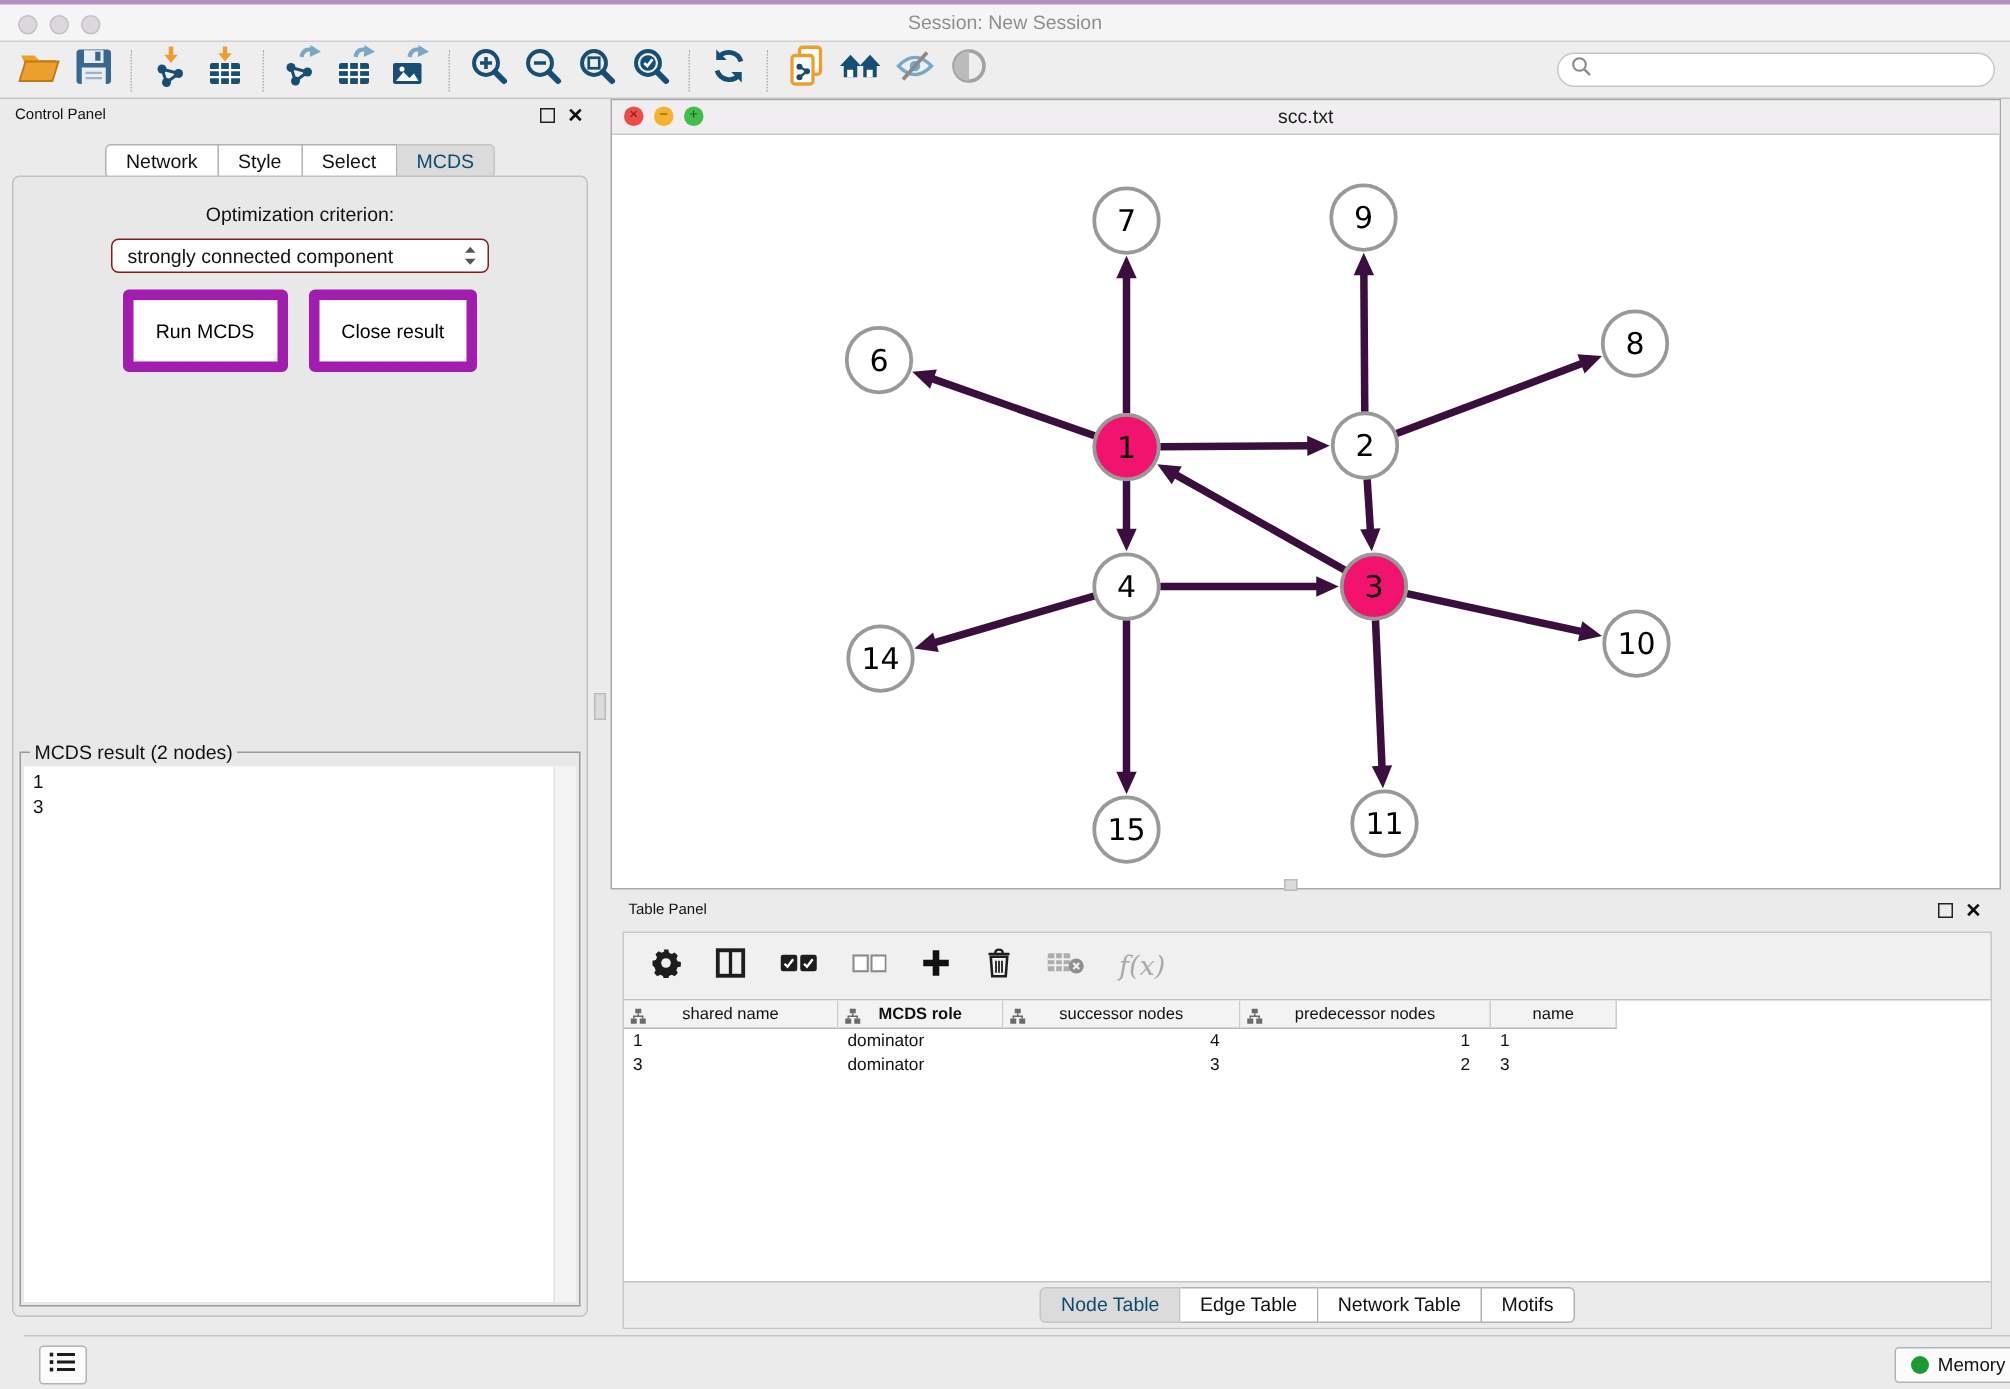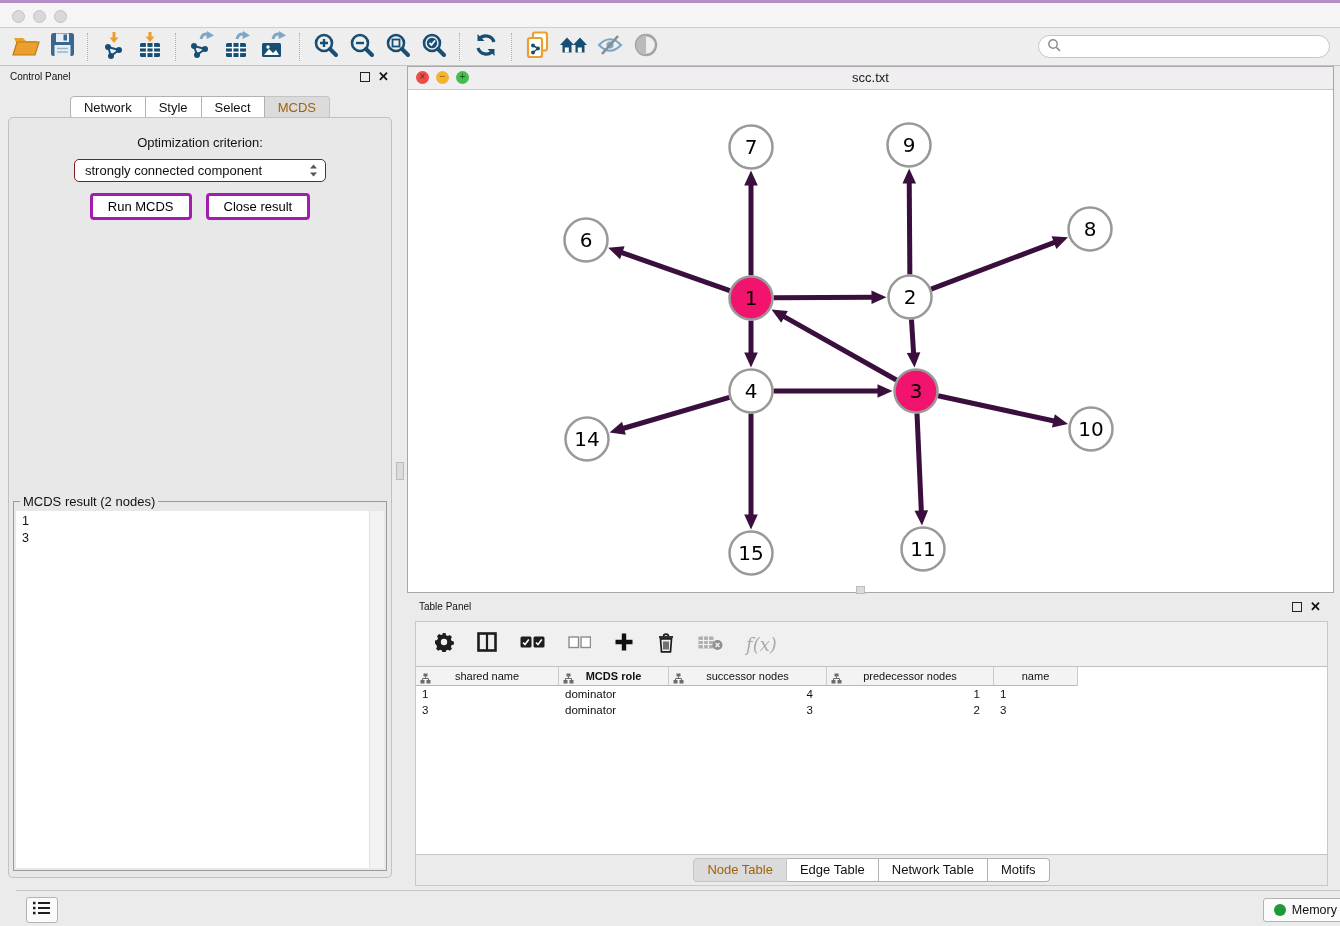--- a/index.html
+++ b/index.html
@@ -24,30 +24,30 @@
   .control-panel{position:absolute;left:0;top:66px;width:400px;height:824px;}
   .panel-head{position:absolute;left:0;top:0;right:0;height:26px;}
   .panel-title{position:absolute;left:10px;top:5px;font-size:10px;}
   .ph-float{position:absolute;right:30px;top:6px;width:10px;height:10px;border:1.5px solid #222;box-sizing:border-box;}
   .ph-close{position:absolute;right:11px;top:3px;font-size:13px;font-weight:bold;color:#111;}
   .cp-tabs{position:absolute;left:0;right:0;top:30px;display:flex;justify-content:center;}
   .tab{height:21px;line-height:21px;padding:0 13px;font-size:13px;background:#fff;
        border:1px solid #b2b1b2;border-left:none;cursor:default;}
   .tab:first-child{border-left:1px solid #b2b1b2;border-radius:4px 0 0 4px;}
   .tab:last-child{border-radius:0 4px 4px 0;}
-  .tab.selected{background:#dcdbdc;color:#a16207;border-color:#c5c4c5;text-align:right;}
+  .tab.selected{background:#dcdbdc;color:#0c4a6e;border-color:#c5c4c5;text-align:right;}
   .cp-body{position:absolute;left:8px;right:8px;top:51px;bottom:12px;background:#e9e8e9;
            border:1px solid #c2c1c2;border-radius:5px;}
   .opt-label{text-align:center;margin-top:17px;font-size:13px;}
   .dropdown{position:relative;margin:9px auto 0;width:252px;height:23px;background:#fff;
             border:1px solid #7f1d1d;border-radius:5px;box-sizing:border-box;}
   .dropdown .val{position:absolute;left:10px;top:0;line-height:21px;font-size:13px;}
   .dropdown .stepper{position:absolute;right:7px;top:3px;}
   .btn-row{display:flex;justify-content:center;gap:14px;margin-top:11px;}
-  .btn{padding:3px 15px;font-size:13px;background:#fff;border:3px solid #a21caf;border-radius:4px;
+  .btn{padding:13px 15px;font-size:13px;background:#fff;border:7px solid #a21caf;border-radius:4px;
        font-family:"Liberation Sans",sans-serif;}
   .mcds-fieldset{position:absolute;left:4px;right:4px;top:376px;bottom:6px;border:1px solid #9a9a9a;
                  margin:0;padding:2px;}
   .mcds-fieldset legend{font-size:13px;padding:0 3px;margin-left:4px;}
   .result-area{position:relative;width:100%;height:100%;background:#fff;box-sizing:border-box;}
   .result-scroll{position:absolute;right:0;top:0;bottom:0;width:14px;background:#f4f3f4;border-left:1px solid #e2e1e2;}
   .result-lines{padding:2px 6px;font-size:12.5px;line-height:17px;}
   
   .network-window{position:absolute;left:407px;top:66px;width:927px;height:527px;background:#fff;
                   border:1px solid #a8a7a8;box-sizing:border-box;}
@@ -91,20 +91,21 @@
 <body>
 
 <div class="app">
 
   <div class="titlebar">
     <div class="lights">
       <div class="light"></div>
       <div class="light"></div>
       <div class="light"></div>
     </div>
+    <div class="tb-title">Session: New Session</div>
   </div>
 
   <div class="toolbar">
     <div id="toolbar-items" style="display:flex;align-items:center;">
         <div class="tb-btn">
           <span><svg width="28" height="24" viewBox="0 0 28 24">
               <path d="M2 5h9l3 3h11v3H5z" fill="#ed9f2e"></path>
               <path d="M1 22L5 9h22l-4 13z" fill="#ed9f2e" stroke="#b97c17" stroke-width="1.2"></path>
             </svg></span>
         </div>

